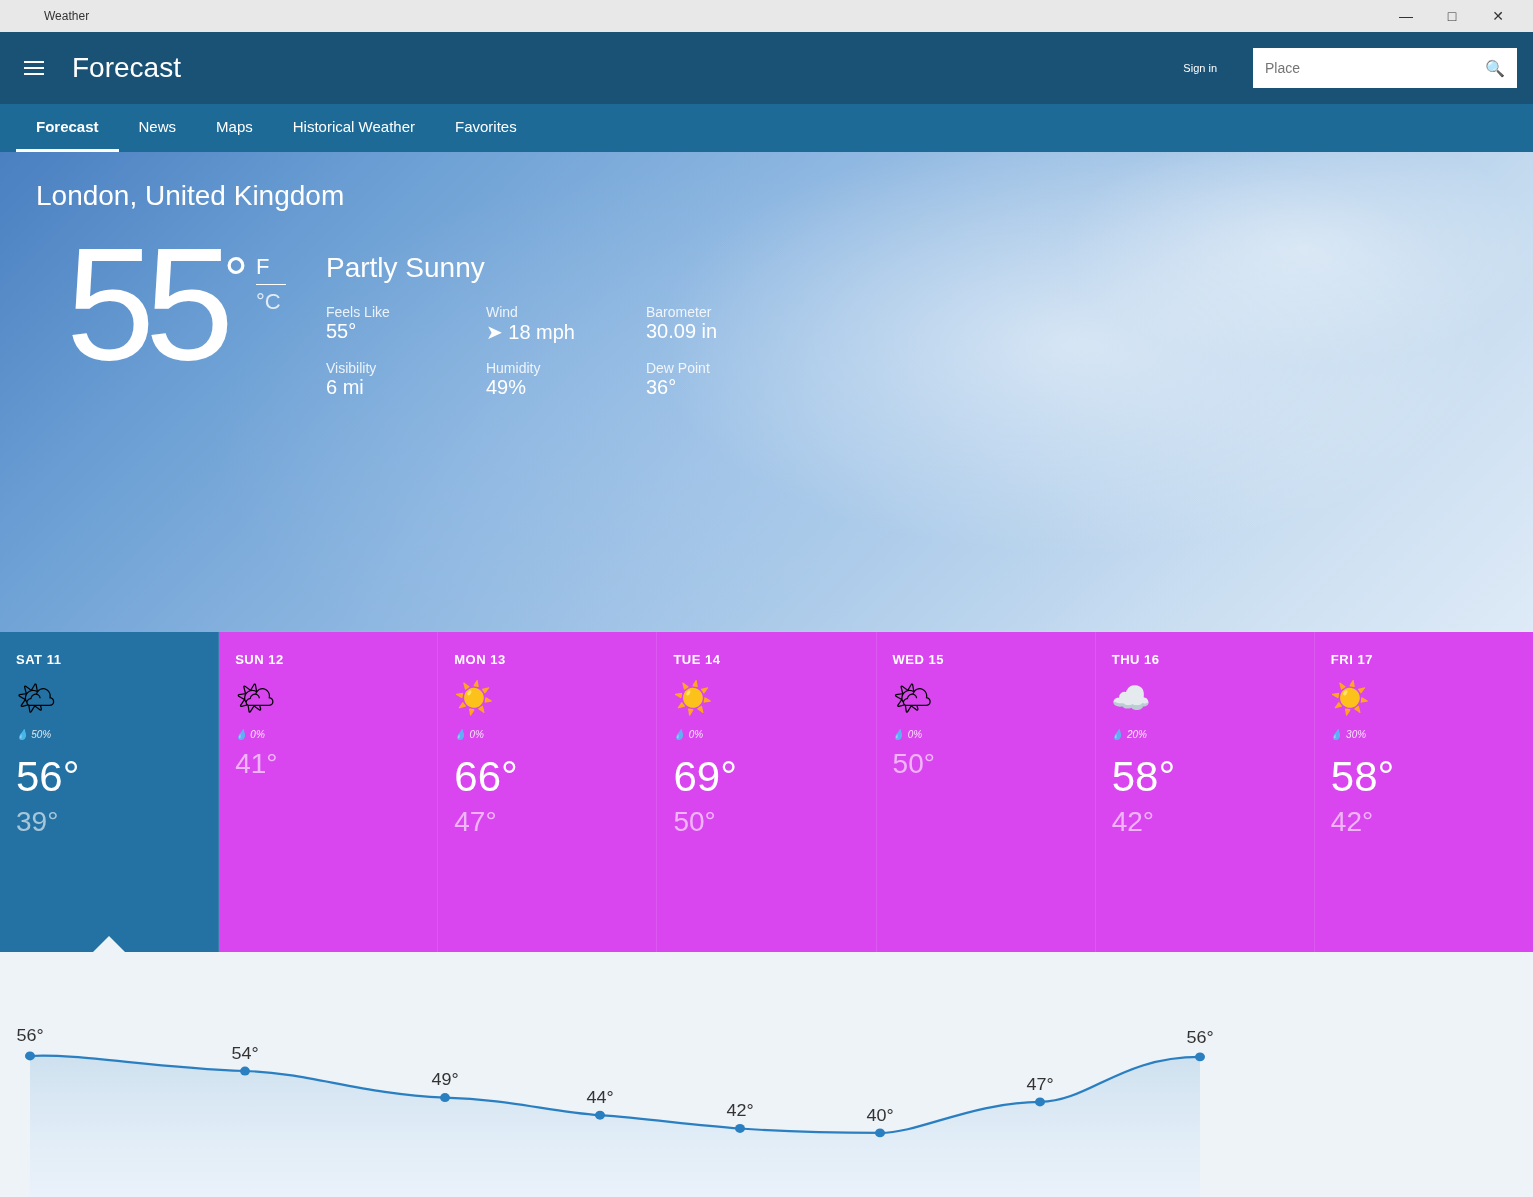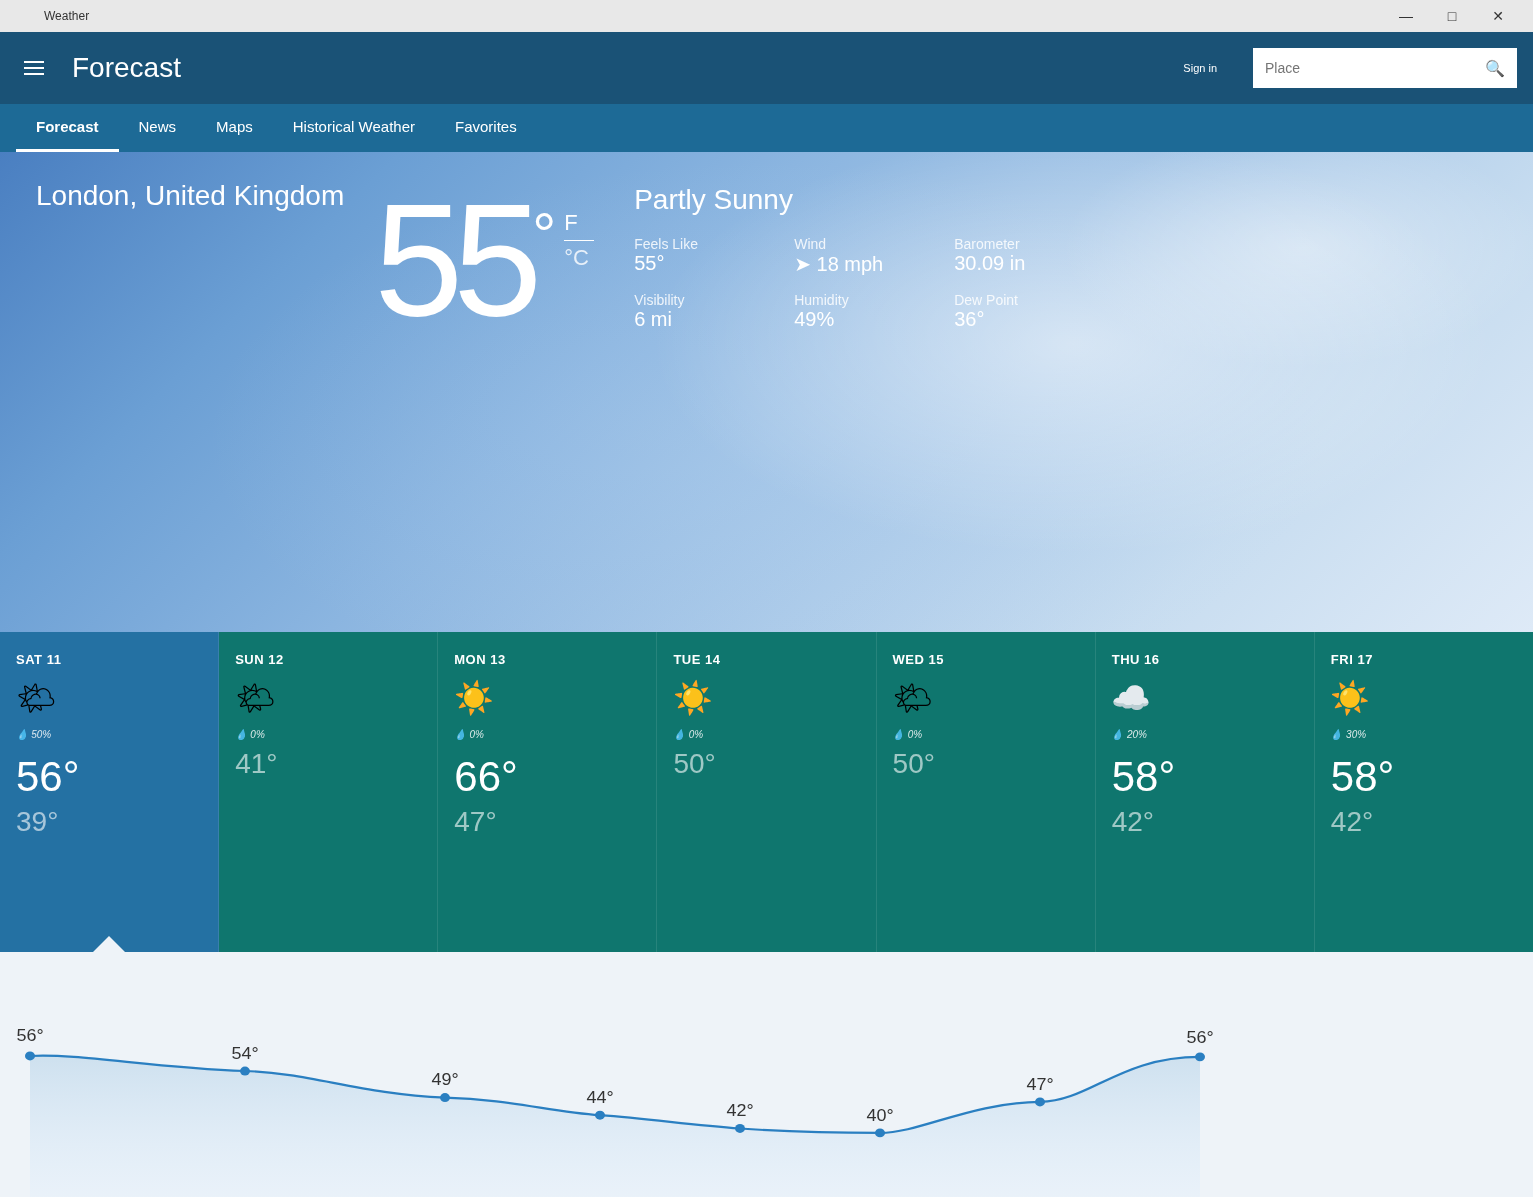--- a/index.html
+++ b/index.html
@@ -126,21 +126,21 @@
       font-weight: 600;
     }
 
     
     .hero {
       position: relative;
       height: 480px;
       background: linear-gradient(135deg, #4a7fc1 0%, #6b9fd4 20%, #8bb5e0 40%, #a8c8e8 60%, #c8ddf0 80%, #deeaf7 100%);
       overflow: hidden;
       display: flex;
-      flex-direction: row;
+      flex-direction: column;
       padding: 28px 36px;
     }
     
     .hero::before {
       content: '';
       position: absolute;
       top: 0; left: 0; right: 0; bottom: 0;
       background: 
         radial-gradient(ellipse 600px 300px at 70% 40%, rgba(255,255,255,0.5) 0%, transparent 70%),
         radial-gradient(ellipse 400px 200px at 85% 20%, rgba(255,255,255,0.4) 0%, transparent 60%),
@@ -197,21 +197,21 @@
       background: white;
       margin: 4px 0;
     }
     .temp-unit-c {
       color: rgba(255,255,255,0.8);
       font-size: 22px;
       font-weight: 300;
     }
     .weather-details {
       margin-left: 20px;
-      margin-top: 4px;
+      margin-top: 28px;
     }
     .condition {
       color: white;
       font-size: 28px;
       font-weight: 300;
       margin-bottom: 20px;
     }
     .weather-grid {
       display: grid;
       grid-template-columns: 160px 160px 160px;
@@ -227,21 +227,21 @@
     .weather-stat-value {
       color: white;
       font-size: 20px;
       font-weight: 300;
     }
 
     
     .forecast-section {
       display: flex;
       height: 320px;
-      background: #0f766e;
+      background: #d946ef;
     }
     .forecast-card {
       flex: 1;
       padding: 20px 16px;
       border-right: 1px solid rgba(255,255,255,0.1);
       display: flex;
       flex-direction: column;
       gap: 8px;
       cursor: pointer;
       position: relative;
@@ -408,20 +408,21 @@
     <div class="forecast-icon">☀️</div>
     <div class="forecast-precip">💧 0%</div>
     <div class="forecast-high">66°</div>
     <div class="forecast-low">47°</div>
   </div>
 
   <div class="forecast-card">
     <div class="forecast-day">TUE 14</div>
     <div class="forecast-icon">☀️</div>
     <div class="forecast-precip">💧 0%</div>
+    <div class="forecast-high">69°</div>
     <div class="forecast-low">50°</div>
   </div>
 
   <div class="forecast-card">
     <div class="forecast-day">WED 15</div>
     <div class="forecast-icon">🌤</div>
     <div class="forecast-precip">💧 0%</div>
     <div class="forecast-low">50°</div>
   </div>
 

